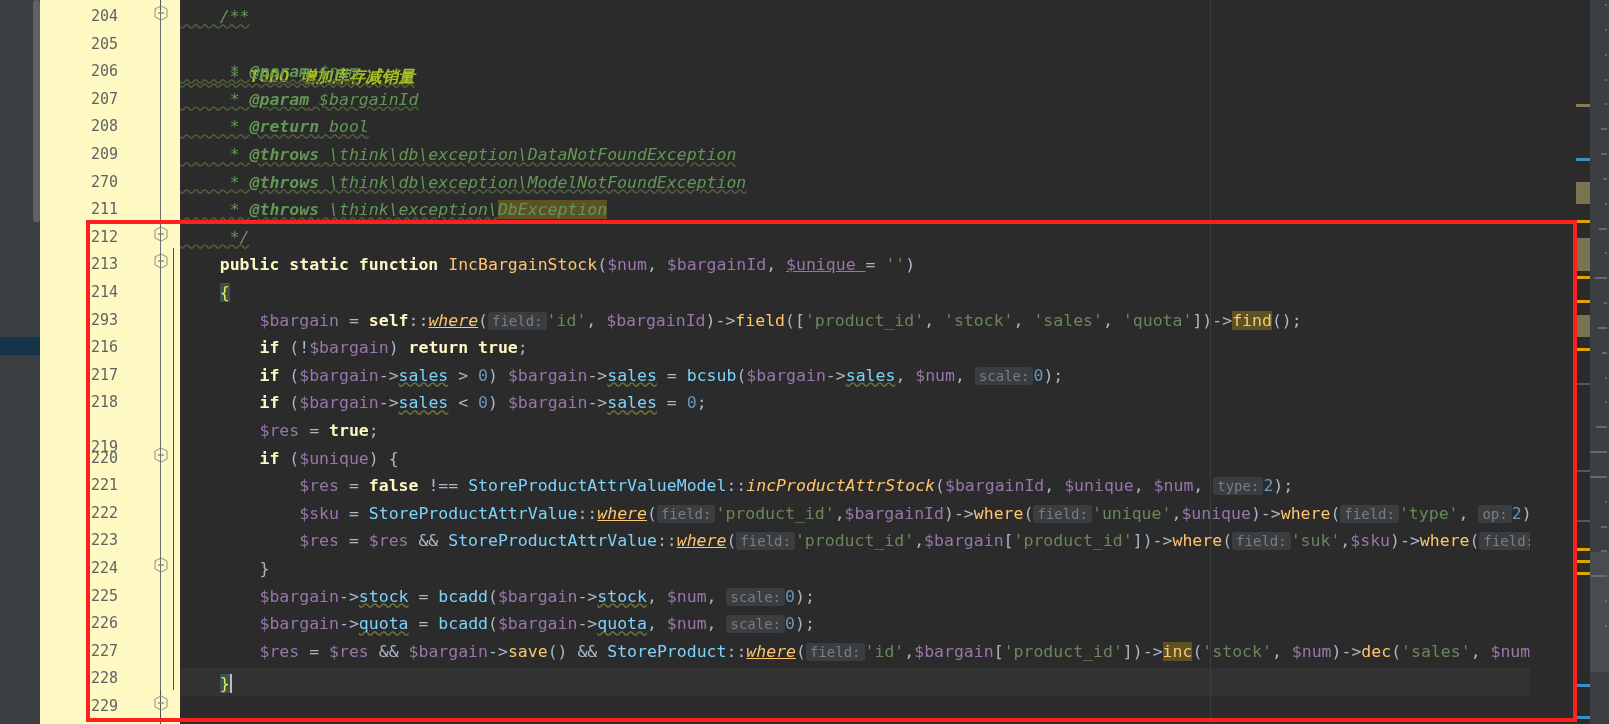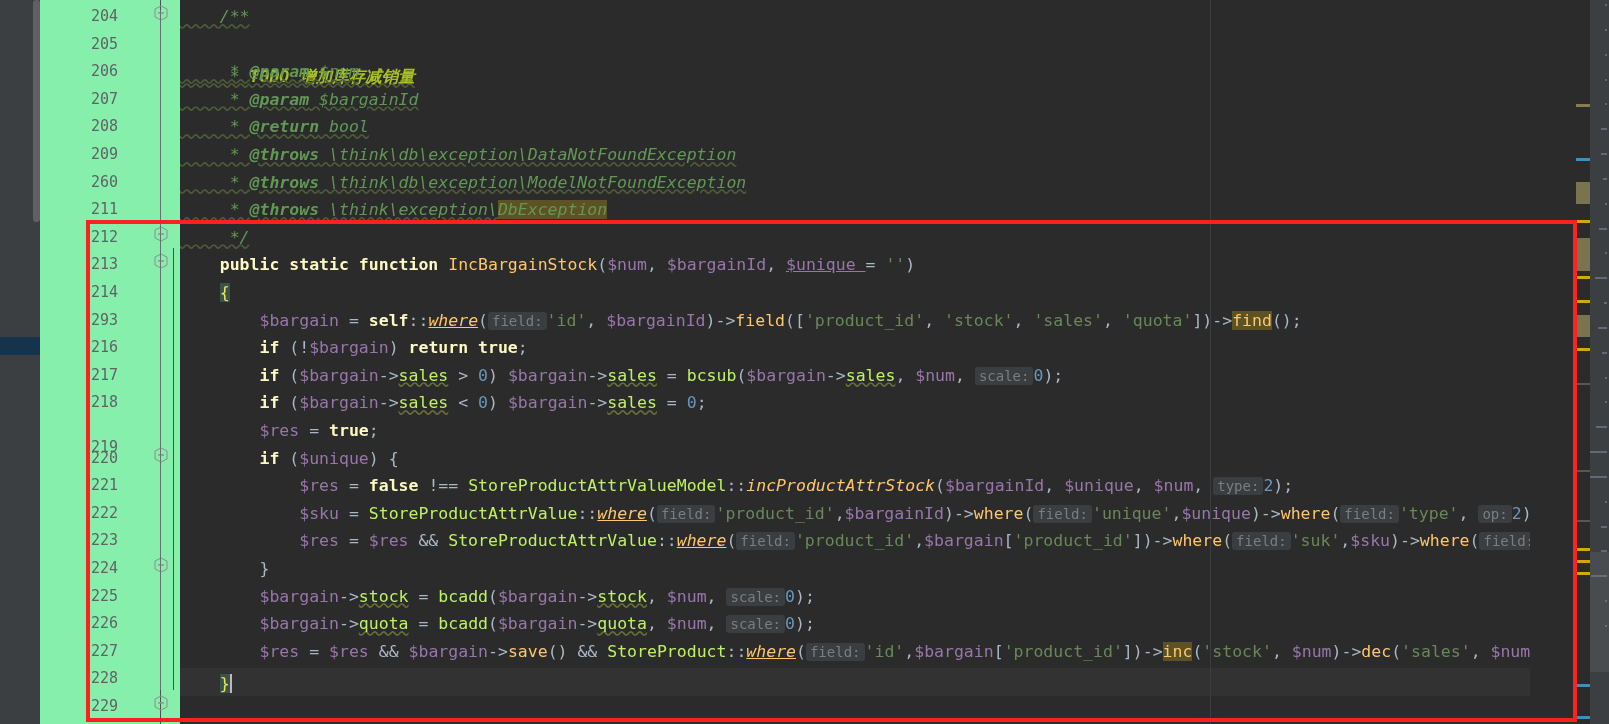--- a/index.html
+++ b/index.html
@@ -10,21 +10,21 @@
   }
   #root{position:relative;width:1609px;height:724px;background:#2B2B2B;}
 
   
   .left-rail{position:absolute;left:0;top:0;width:40px;height:724px;background:#3C3F41;}
   .left-rail .track{position:absolute;left:33px;top:0;width:7px;height:724px;background:#3C3F41;}
   .left-rail .thumb{position:absolute;left:33px;top:0;width:7px;height:222px;background:#5E6061;border-radius:3px;}
   .left-rail .bookmark{position:absolute;left:0;top:337px;width:40px;height:18px;background:#15334A;}
 
   
-  .gutter{position:absolute;left:40px;top:0;width:140px;height:724px;background:#86efac;}
+  .gutter{position:absolute;left:40px;top:0;width:140px;height:724px;background:#fef9c3;}
   .lnum{position:absolute;right:62px;width:60px;text-align:right;
         font-size:15px;line-height:27.6px;color:#606366;}
   .fold-rail{position:absolute;left:120px;top:0;width:1px;height:724px;background:#4e5254;}
   .fold{position:absolute;left:113px;width:16px;height:16px;}
   .fold svg{display:block;}
   .indent-guide{position:absolute;left:133px;width:1px;background:#4b5052;}
 
   
   .editor{position:absolute;left:180px;top:0;right:79px;height:724px;background:#2B2B2B;overflow:hidden;}
   .vguide{position:absolute;top:0;width:1px;height:724px;background:#3b3e40;}
@@ -34,21 +34,21 @@
   
   .kw   {color:#fef9c3;font-weight:bold;}
   .fn   {color:#FFC66D;}
   .var  {color:#9876AA;}
   .str  {color:#6A8759;}
   .num  {color:#6897BB;}
   .pun  {color:#A9B7C6;}
   .cmt  {color:#629755;font-style:italic;}
   .cmtb {color:#629755;font-style:italic;font-weight:bold;}
   .todo {color:#A8C023;font-style:italic;font-weight:bold;}
-  .id   {color:#bef264;}
+  .id   {color:#7dd3fc;}
   .mth  {color:#FFC66D;}
   .mthi {color:#FFC66D;font-style:italic;text-decoration:underline;}
   .clsi {color:#FFC66D;font-style:italic;}
   .sfv  {color:#9876AA;text-decoration:underline;text-decoration-color:#9876AA;}
   .idh  {background:#5C5223;}
   .hint {background:#3B3E40;color:#7A7E82;border-radius:3px;padding:1px 4px;font-size:14px;}
   .werr {text-decoration:underline wavy #6A6E3A;text-decoration-skip-ink:none;}
   .sqgrn{text-decoration:underline wavy #4E5C3A;}
   .brace{background:#3B514D;color:#E8E84A;}
   .caret{display:inline-block;width:2px;height:19px;background:#BBBBBB;vertical-align:-4px;}
@@ -76,21 +76,21 @@
 
   <div class="gutter">
     <div class="fold-rail"></div>
     <div id="lnums">
         <div class="lnum" style="top: 3px;">204</div>
         <div class="lnum" style="top: 30.6px;">205</div>
         <div class="lnum" style="top: 58.2px;">206</div>
         <div class="lnum" style="top: 85.8px;">207</div>
         <div class="lnum" style="top: 113.4px;">208</div>
         <div class="lnum" style="top: 141px;">209</div>
-        <div class="lnum" style="top: 168.6px;">260</div>
+        <div class="lnum" style="top: 168.6px;">270</div>
         <div class="lnum" style="top: 196.2px;">211</div>
         <div class="lnum" style="top: 223.8px;">212</div>
         <div class="lnum" style="top: 251.4px;">213</div>
         <div class="lnum" style="top: 279px;">214</div>
         <div class="lnum" style="top: 306.6px;">293</div>
         <div class="lnum" style="top: 334.2px;">216</div>
         <div class="lnum" style="top: 361.8px;">217</div>
         <div class="lnum" style="top: 389.4px;">218</div>
         <div class="lnum" style="top: 434px;">219</div>
         <div class="lnum" style="top: 444.6px;">220</div>

